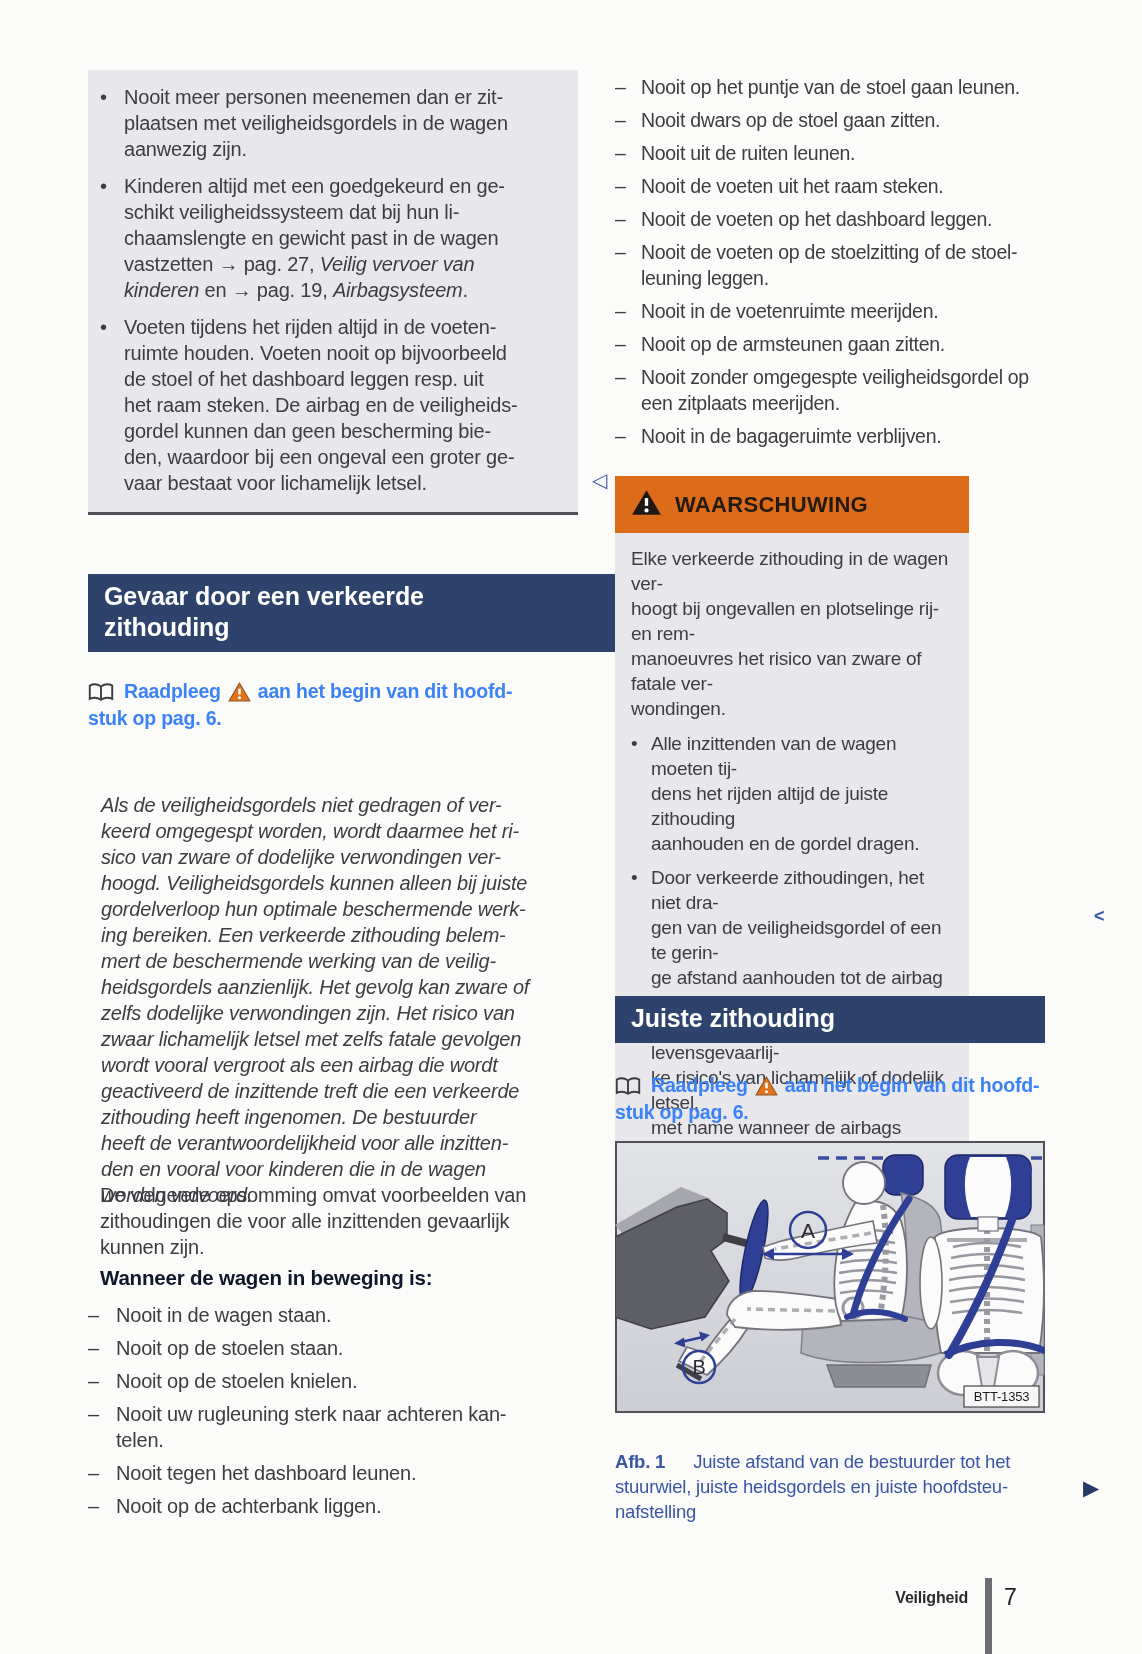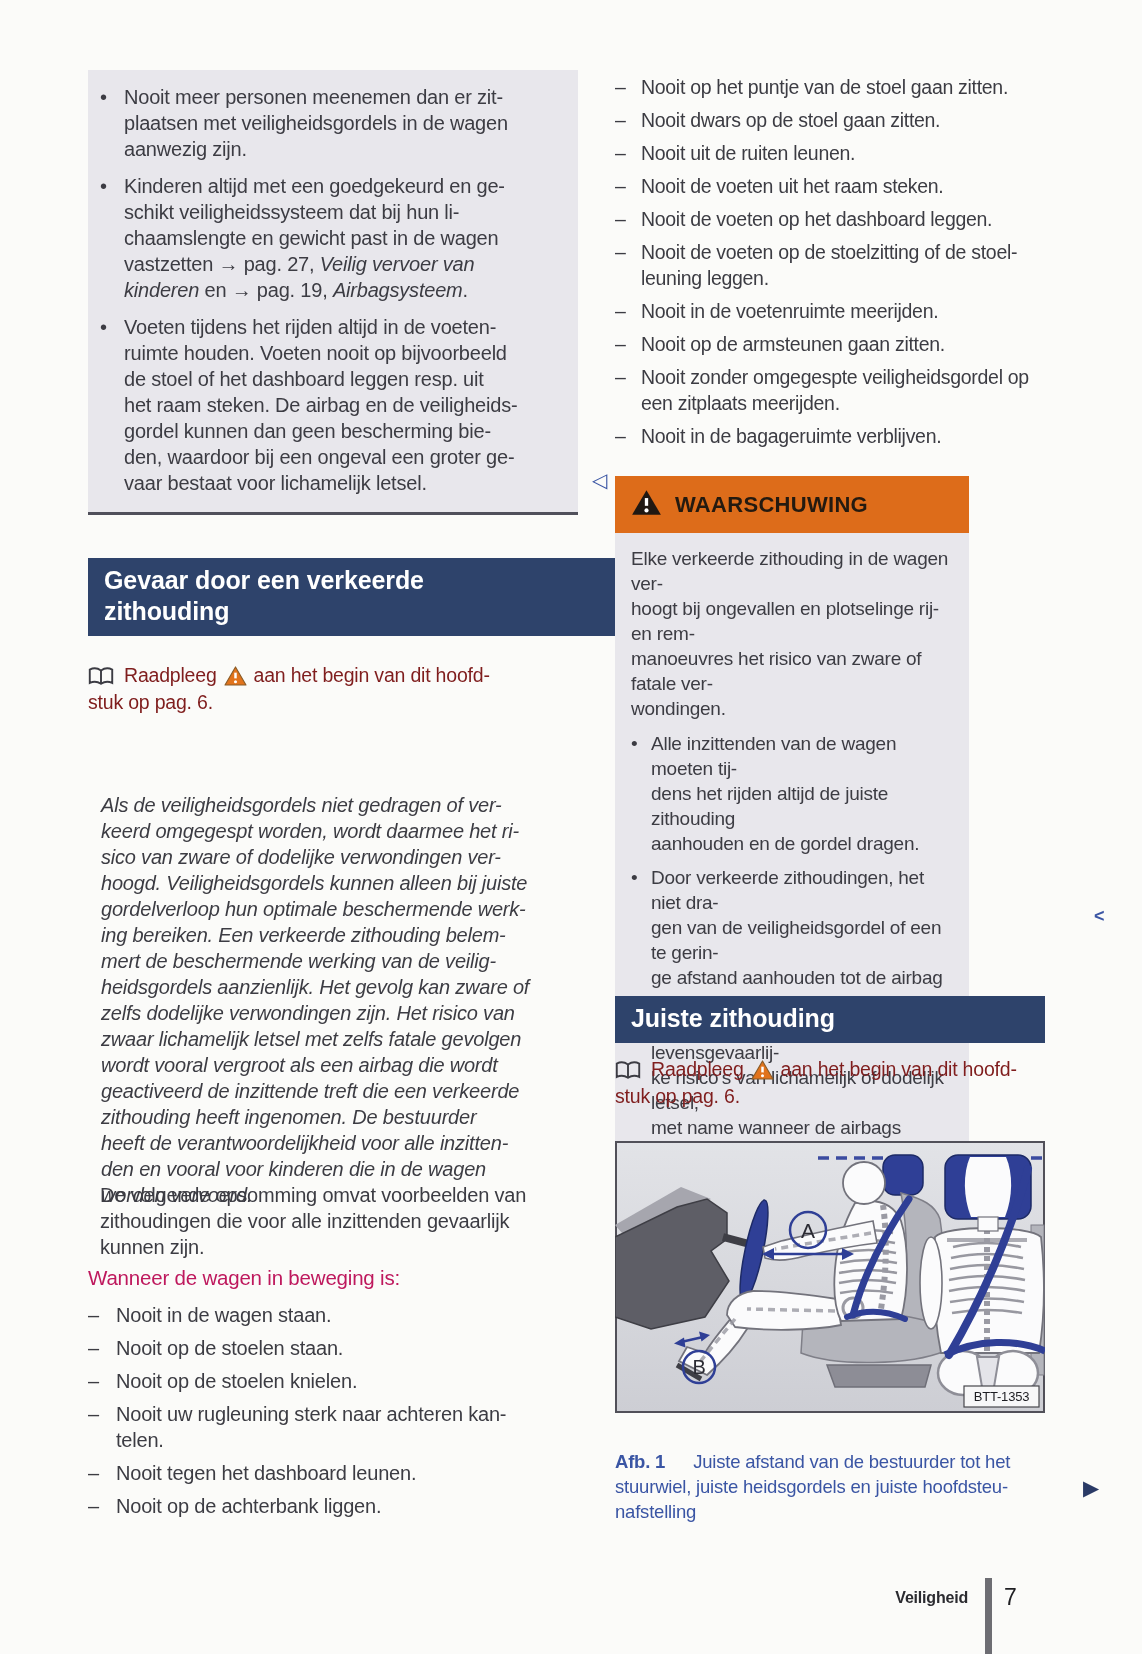--- a/index.html
+++ b/index.html
@@ -30,28 +30,28 @@
   .sec-header {
     position:absolute; left:0; box-sizing:border-box;
     background:#2e436b; color:#ffffff; font-weight:bold;
     font-size:25px; line-height:31px; padding:7px 16px 9px;
     letter-spacing:-0.1px; white-space:pre-line;
   }
 
   
   .consult {
     position:absolute; left:0; width:100%;
-    font-weight:normal; font-size:19.5px; line-height:27px; color:#7f1d1d;
+    font-weight:bold; font-size:19.5px; line-height:27px; color:#3b82f6;margin-top:16px;
   }
   .consult svg { vertical-align:-4px; }
   .consult .book { margin-right:10px; color:#3c3c43; }
   .consult .tri  { margin:0 7px; }
 
   .para { position:absolute; left:0; line-height:26px; }
-  .subhead { position:absolute; left:0; font-weight:normal; font-size:20.5px; color:#be185d; }
+  .subhead { position:absolute; left:12px; font-weight:bold; font-size:20.5px; color:#0f172a; }
 
   
   .dl { position:absolute; left:0; list-style:none; margin:0; padding:0; }
   .dl li { display:flex; line-height:26px; margin-bottom:7px; }
   .dl .mk { width:28px; flex:none; }
   #colR .dl { font-size:19.5px; letter-spacing:-0.3px; }
   #colR .dl .mk { width:26px; }
 
   
   .warnbox { position:absolute; left:0; top:476px; width:354px; }
@@ -118,21 +118,21 @@
           <span class="prelines">Voeten tijdens het rijden altijd in de voeten-
 ruimte houden. Voeten nooit op bijvoorbeeld
 de stoel of het dashboard leggen resp. uit
 het raam steken. De airbag en de veiligheids-
 gordel kunnen dan geen bescherming bie-
 den, waardoor bij een ongeval een groter ge-
 vaar bestaat voor lichamelijk letsel.</span>
         </div>
     </div>
 
-    <div class="sec-header" style="top:558px; width:532px;">Gevaar door een verkeerde
+    <div class="sec-header" style="top:574px; width:532px;">Gevaar door een verkeerde
 zithouding</div>
 
     <div class="consult" style="top:662px;"><span class="book"><svg width="26" height="19" viewBox="0 0 30 22">
             <path d="M15 4 C11 1.2 5.5 1.2 2 3 L2 18.5 C5.5 16.7 11 16.7 15 19.5 C19 16.7 24.5 16.7 28 18.5 L28 3 C24.5 1.2 19 1.2 15 4 Z" fill="none" stroke="currentColor" stroke-width="2.2"></path>
             <line x1="15" y1="4" x2="15" y2="19.5" stroke="currentColor" stroke-width="2.2"></line>
           </svg></span><span>Raadpleeg</span><span class="tri"><svg width="23" height="20" viewBox="0 0 24 21">
             <path d="M12 1 L23 20 L1 20 Z" fill="#e1731c" stroke="#8a5c28" stroke-width="1.2" stroke-linejoin="round"></path>
             <path d="M12 7 L12 13" stroke="#fff" stroke-width="2.6"></path>
             <circle cx="12" cy="16.6" r="1.6" fill="#fff"></circle>
           </svg></span><span class="prelines">aan het begin van dit hoofd-
@@ -187,21 +187,21 @@
           <span class="prelines">Nooit op de achterbank liggen.</span>
         </li>
     </ul>
   </div>
 
   <div class="col" id="colR">
 
     <ul class="dl" style="top:74px;">
       <li>
           <span class="mk">–</span>
-          <span class="prelines">Nooit op het puntje van de stoel gaan zitten.</span>
+          <span class="prelines">Nooit op het puntje van de stoel gaan leunen.</span>
         </li>
       <li>
           <span class="mk">–</span>
           <span class="prelines">Nooit dwars op de stoel gaan zitten.</span>
         </li>
       <li>
           <span class="mk">–</span>
           <span class="prelines">Nooit uit de ruiten leunen.</span>
         </li>
       <li>

